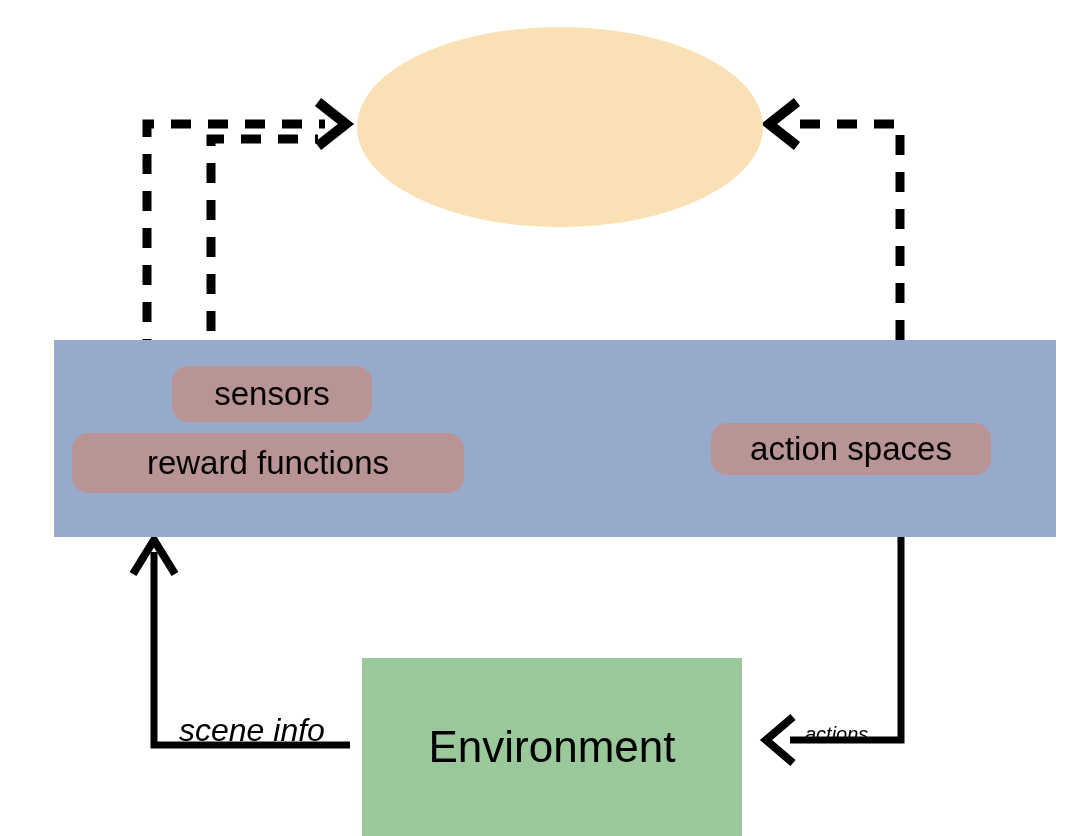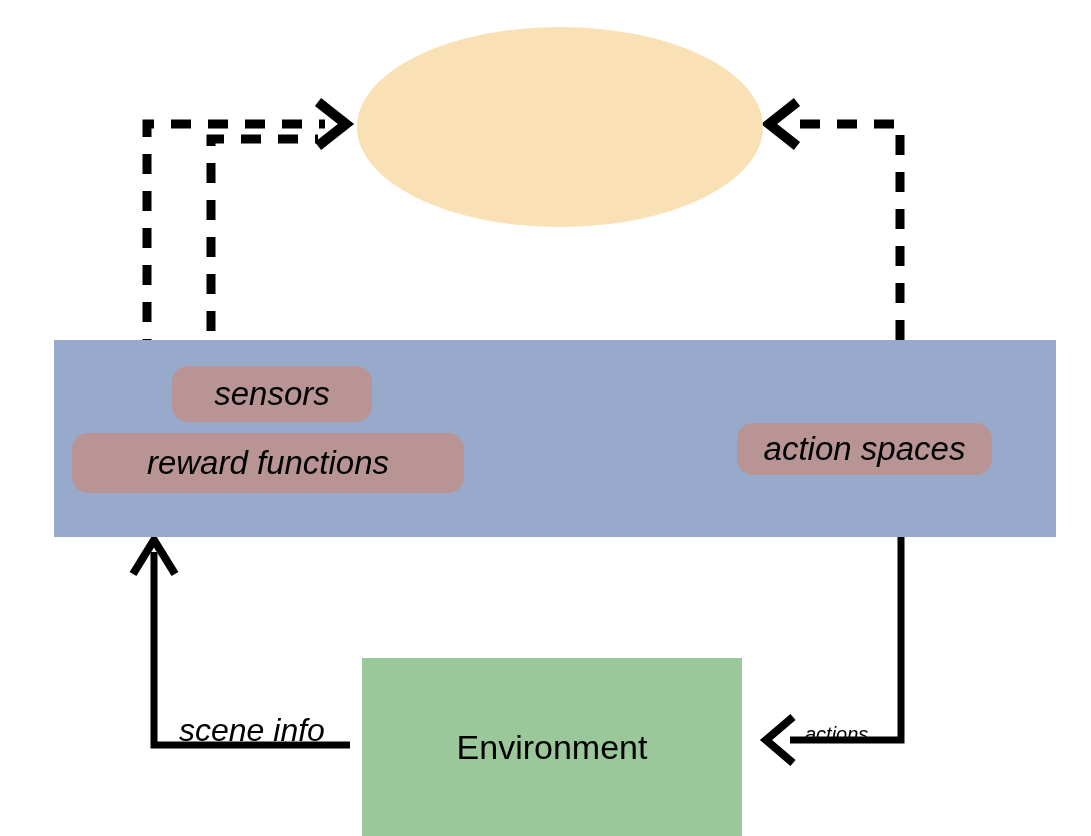--- a/index.html
+++ b/index.html
@@ -89,47 +89,46 @@
 
   
   .pill {
     position: absolute;
     background: #b99494;
     border-radius: 16px;
     display: flex;
     align-items: center;
     justify-content: center;
     font-size: 33px;
-    font-style: italic;
     color: #000000;
     white-space: pre;
   }
   #pill-sensors  { left: 172px; top: 366px; width: 200px; height: 56px; }
   #pill-reward   { left: 72px;  top: 433px; width: 392px; height: 60px; }
-  #pill-action   { left: 737px; top: 423px; width: 255px; height: 52px; }
+  #pill-action   { left: 711px; top: 423px; width: 280px; height: 52px; }
 
   
   #environment-box {
     position: absolute;
     left: 362px;
     top: 658px;
     width: 380px;
     height: 178px;
     background: #9bc89b;
   }
   #environment-label {
     position: absolute;
     left: 362px;
     top: 658px;
     width: 380px;
     height: 178px;
     display: flex;
     align-items: center;
     justify-content: center;
-    font-size: 34px;
+    font-size: 44px;
     color: #000;
     white-space: pre;
   }
 
   
   #label-scene-info {
     left: 166px;
     top: 713px;
     font-size: 32px;
     font-style: italic;

